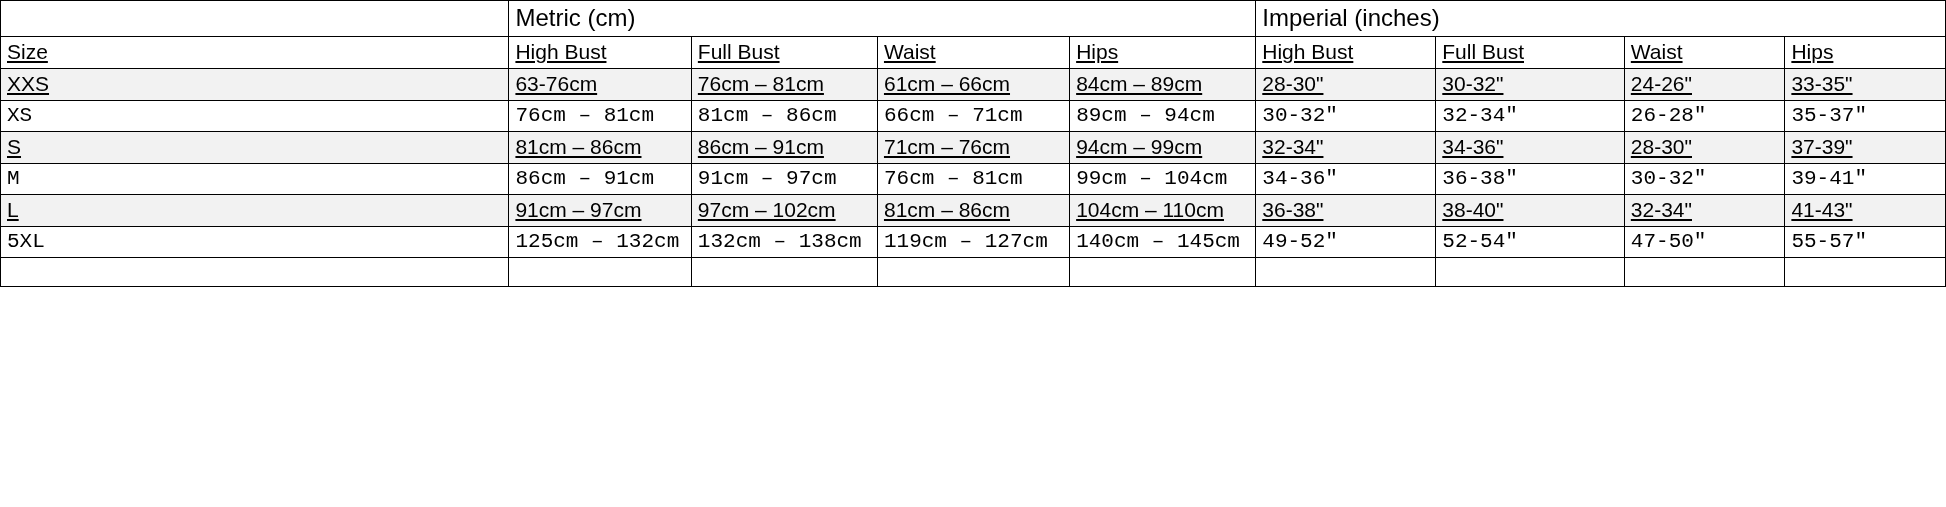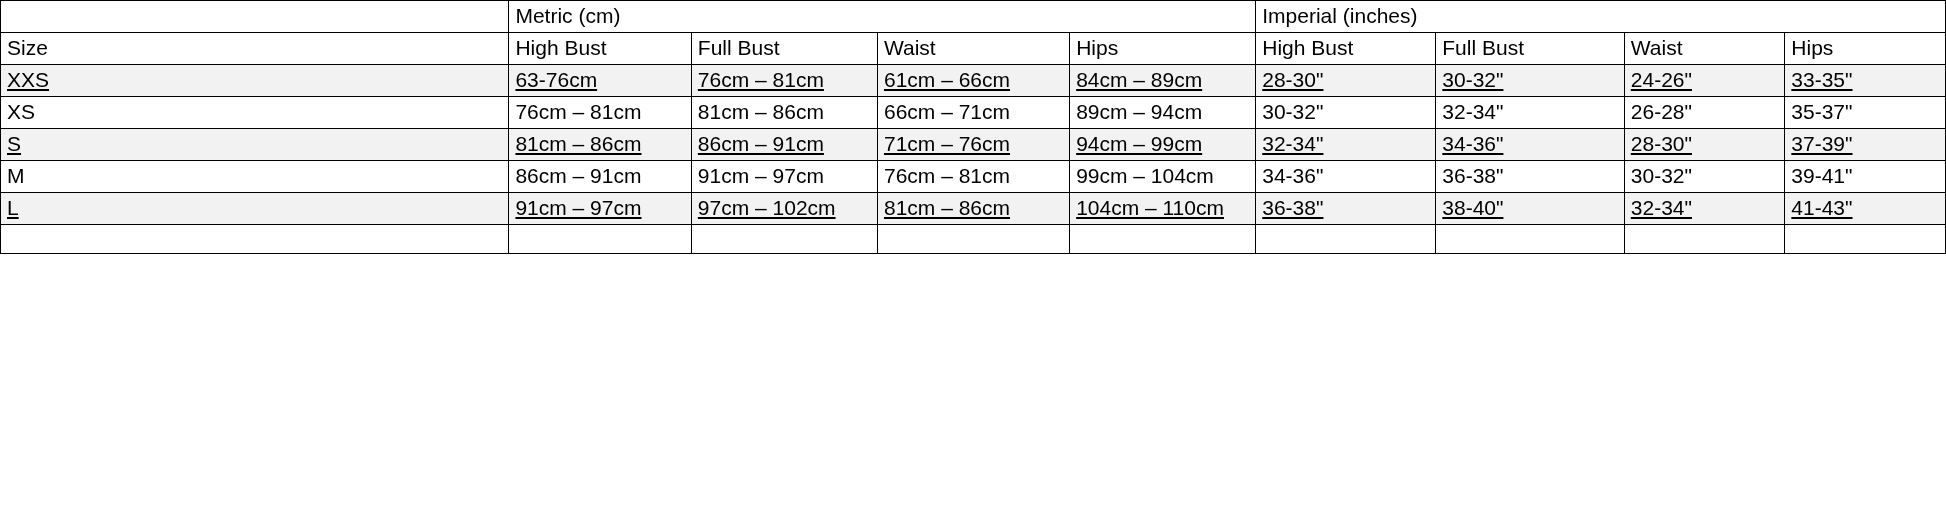--- a/index.html
+++ b/index.html
@@ -43,38 +43,40 @@
   .col-m3        { width: 158px; }
   .col-m4        { width: 153px; }
   .col-i1        { width: 148px; }
   .col-i2        { width: 155px; }
   .col-i3        { width: 132px; }
   .col-i4        { width: 132px; }
 
   .group-head {
     text-align: center;
     font-weight: normal;
-    font-size: 21px;
+    font-size: 24px;
   }
   .blank-cell {
     border-left: 1px solid #ffffff;
     border-top: 1px solid #ffffff;
     border-right: 1px solid #000000;
     border-bottom: 1px solid #ffffff;
     background: #ffffff;
   }
   .sub-head td, .sub-head th {
     font-weight: bold;
+    text-decoration: underline;
   }
   .row-shaded td {
     background: #f2f2f2;
     text-decoration: underline;
   }
   .row-plain td {
     background: #ffffff;
+    font-family: Liberation Mono, monospace;
   }
   td.size-cell {
     font-weight: bold;
   }
   .bottom-strip td {
     border-left: 1px solid #ffffff;
     border-right: 1px solid #000000;
     border-top: 1px solid #000000;
     border-bottom: 1px solid #ffffff;
     background: #ffffff;
@@ -167,20 +169,31 @@
         <td class="size-cell">L</td>
         <td>91cm – 97cm</td>
         <td>97cm – 102cm</td>
         <td>81cm – 86cm</td>
         <td>104cm – 110cm</td>
         <td>36-38"</td>
         <td>38-40"</td>
         <td>32-34"</td>
         <td>41-43"</td>
       </tr>
+      <tr class="row-plain">
+        <td class="size-cell">5XL</td>
+        <td>125cm – 132cm</td>
+        <td>132cm – 138cm</td>
+        <td>119cm – 127cm</td>
+        <td>140cm – 145cm</td>
+        <td>49-52"</td>
+        <td>52-54"</td>
+        <td>47-50"</td>
+        <td>55-57"</td>
+      </tr>
       <tr class="bottom-strip">
         <td class="first"></td>
         <td></td>
         <td></td>
         <td></td>
         <td></td>
         <td></td>
         <td></td>
         <td></td>
         <td></td>

